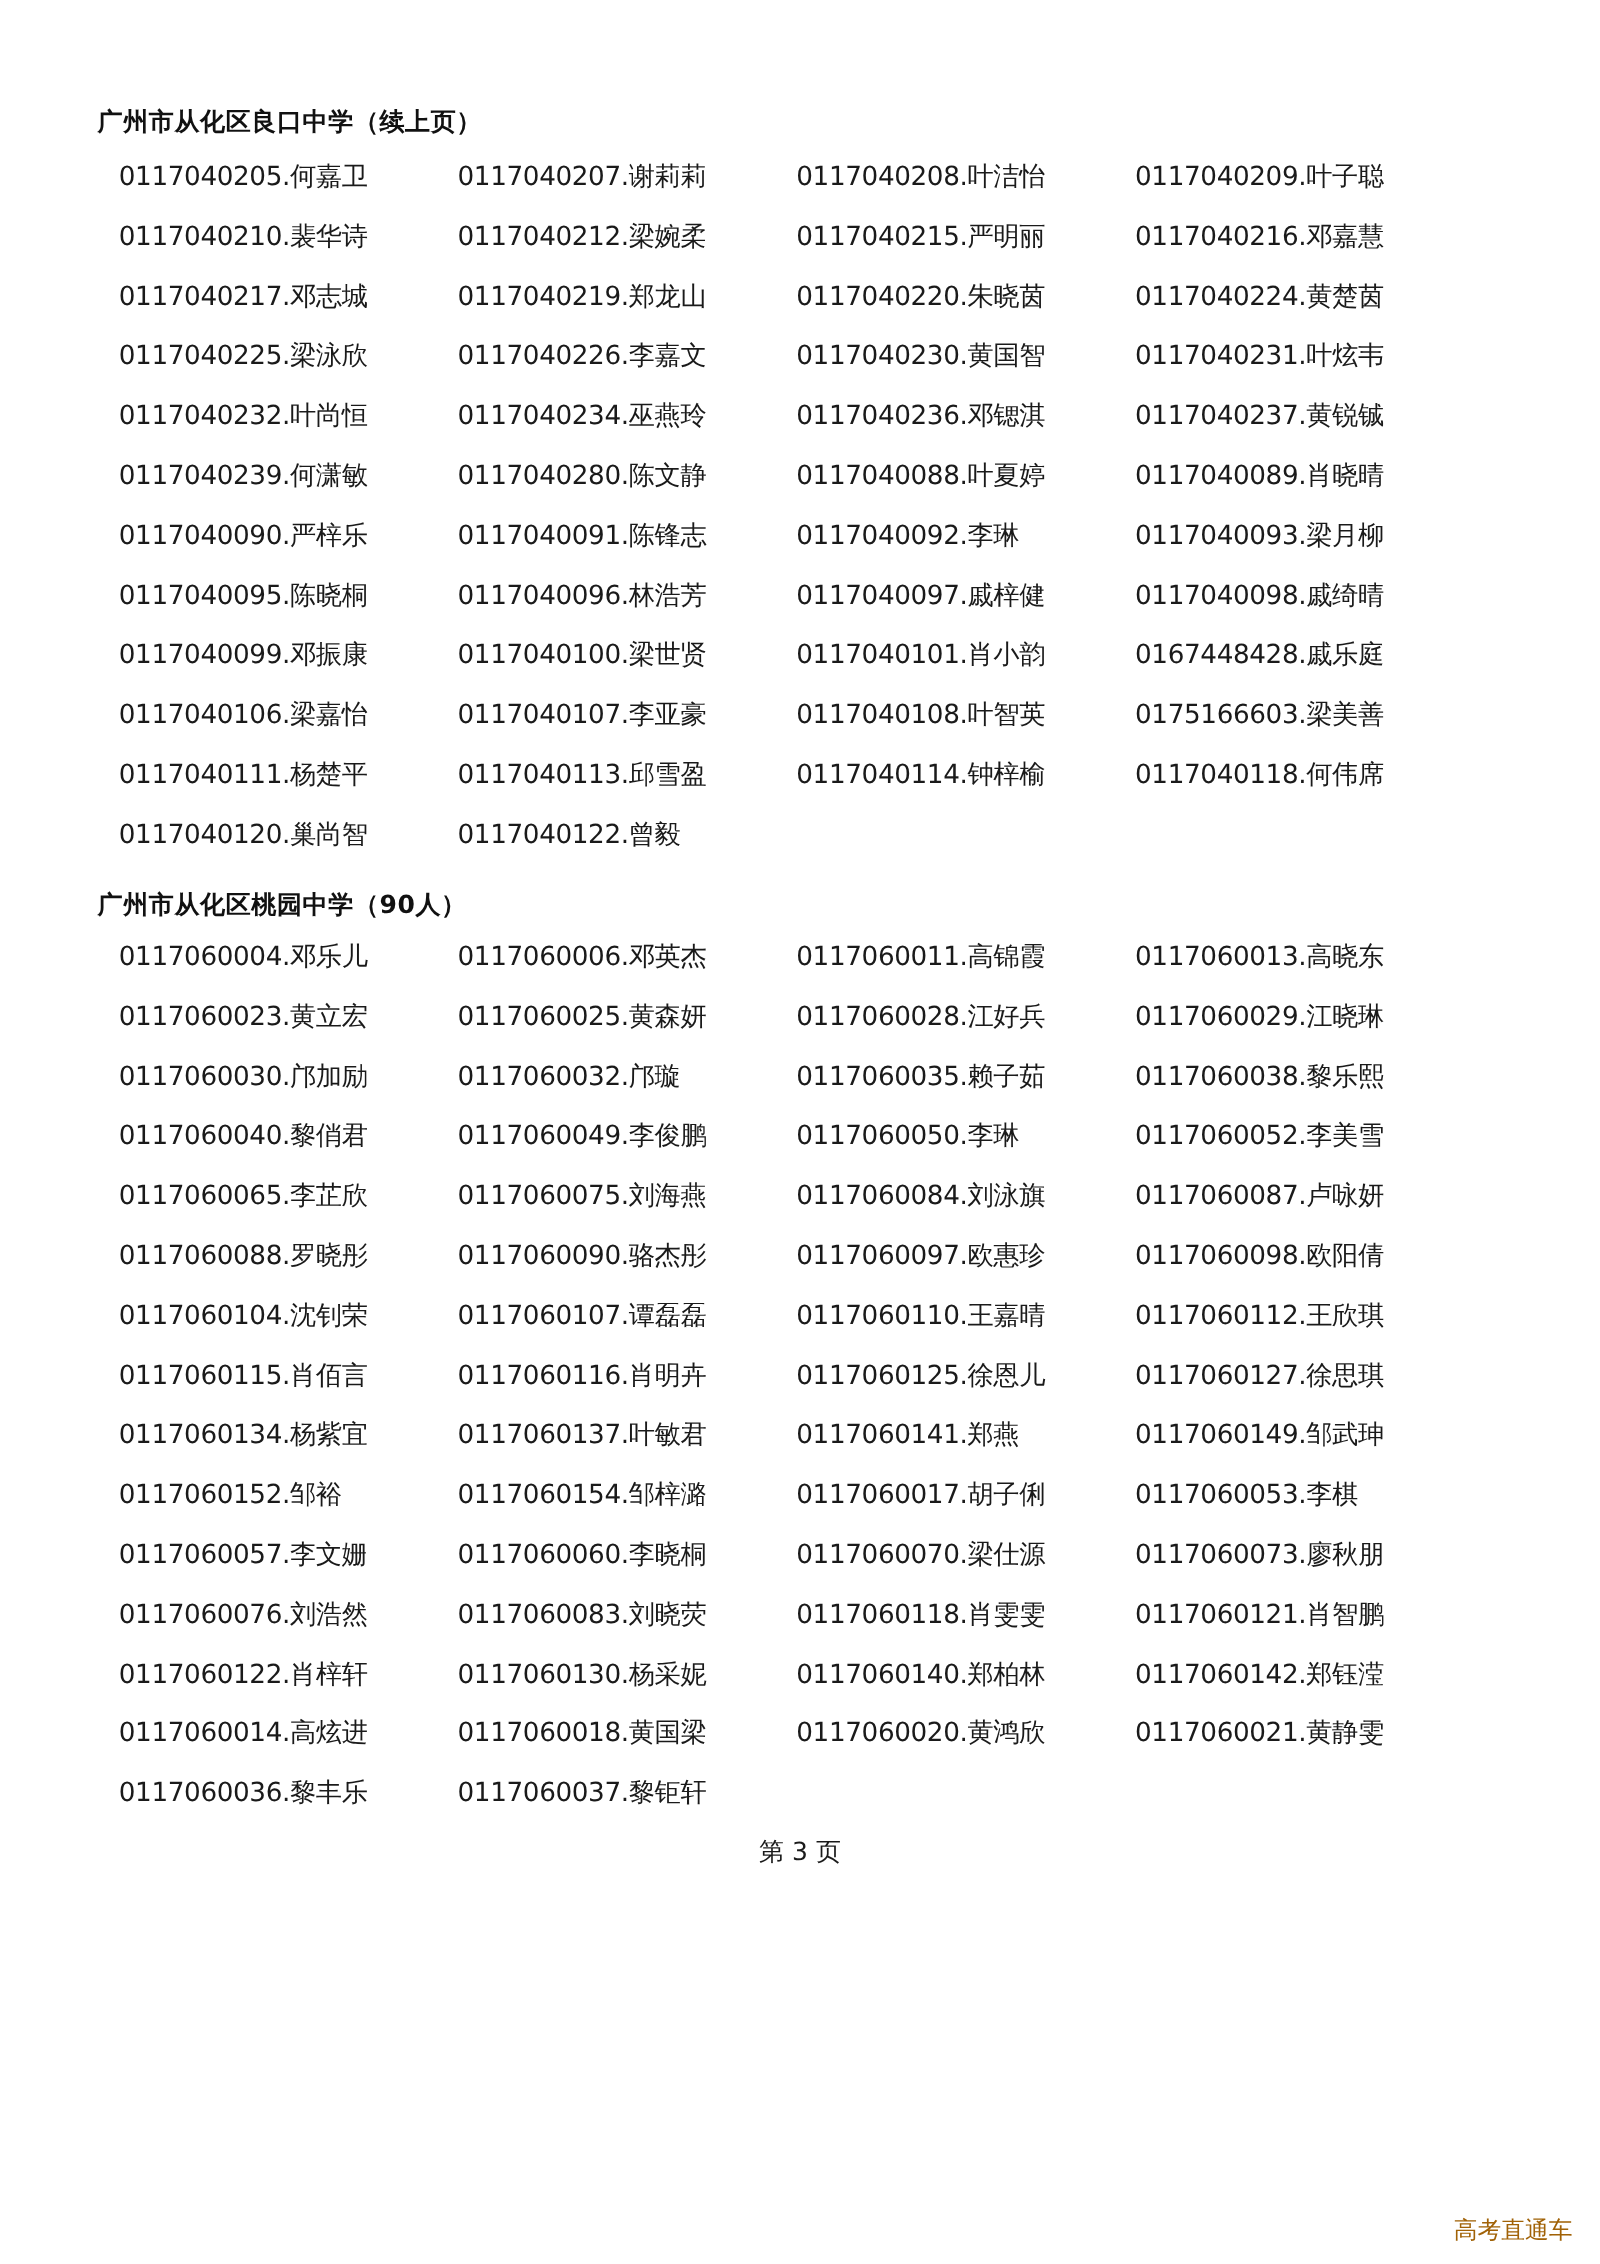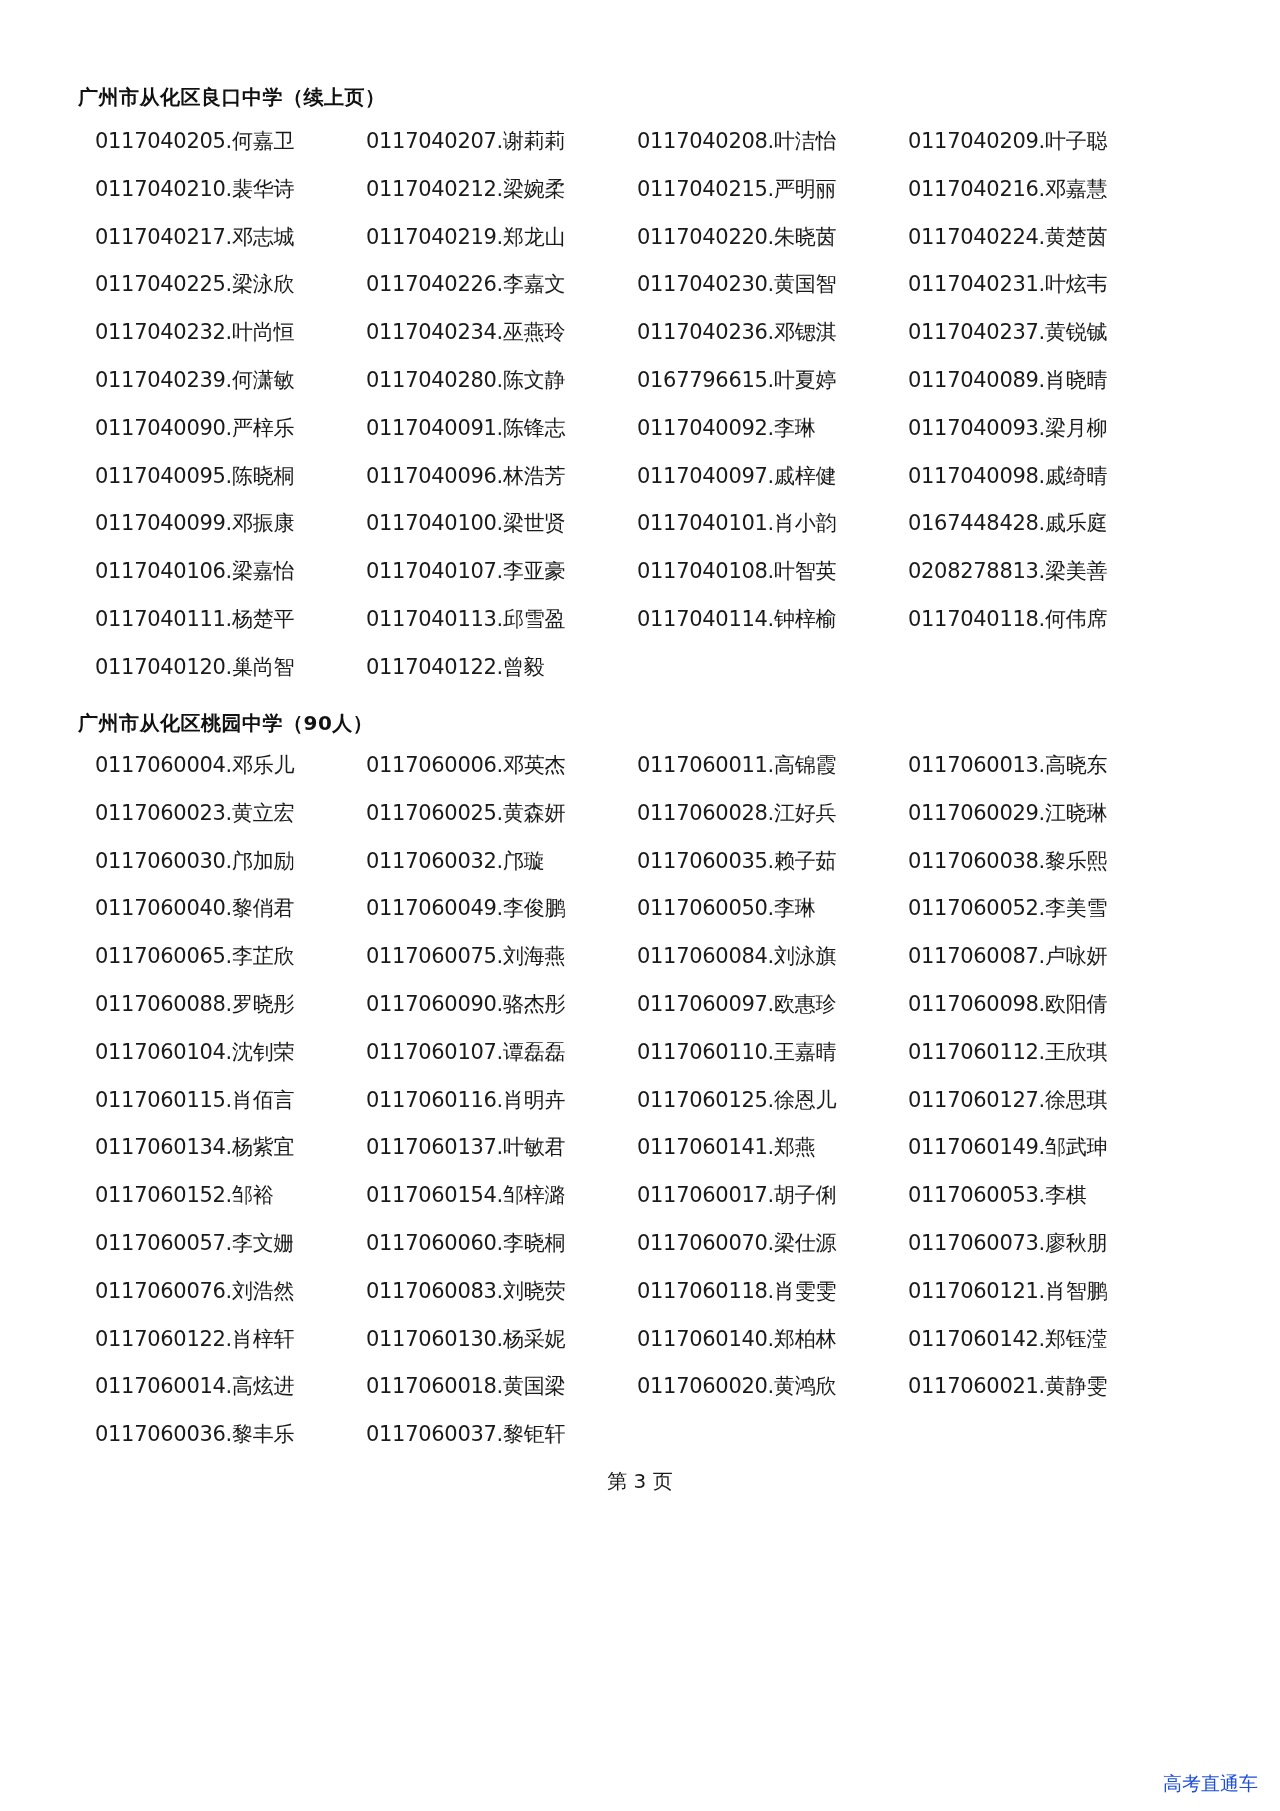--- a/index.html
+++ b/index.html
@@ -21,21 +21,21 @@
       grid-auto-rows: 47.8px;
       font-size: 21px;
     }
     .entry { white-space: nowrap; line-height: 26px; letter-spacing: -0.3px; }
     .page-number {
       position: absolute; top: 1468px; left: 0; width: 1280px; text-align: center;
       font-size: 20px;
     }
     .watermark {
       position: absolute; right: 22px; bottom: 14px;
-      font-size: 19px; color: #1d4ed8;
+      font-size: 19px; color: #a16207;
     }
   </style>
 </head>
 <body>
 
 <div class="page">
   <div class="section-title" style="top:84px;">广州市从化区良口中学（续上页）</div>
   <div class="grid" id="grid0" style="top:128px;">
       <div class="entry">0117040205.何嘉卫</div>
       <div class="entry">0117040207.谢莉莉</div>
@@ -52,38 +52,38 @@
       <div class="entry">0117040225.梁泳欣</div>
       <div class="entry">0117040226.李嘉文</div>
       <div class="entry">0117040230.黄国智</div>
       <div class="entry">0117040231.叶炫韦</div>
       <div class="entry">0117040232.叶尚恒</div>
       <div class="entry">0117040234.巫燕玲</div>
       <div class="entry">0117040236.邓锶淇</div>
       <div class="entry">0117040237.黄锐铖</div>
       <div class="entry">0117040239.何潇敏</div>
       <div class="entry">0117040280.陈文静</div>
-      <div class="entry">0167796615.叶夏婷</div>
+      <div class="entry">0117040088.叶夏婷</div>
       <div class="entry">0117040089.肖晓晴</div>
       <div class="entry">0117040090.严梓乐</div>
       <div class="entry">0117040091.陈锋志</div>
       <div class="entry">0117040092.李琳</div>
       <div class="entry">0117040093.梁月柳</div>
       <div class="entry">0117040095.陈晓桐</div>
       <div class="entry">0117040096.林浩芳</div>
       <div class="entry">0117040097.戚梓健</div>
       <div class="entry">0117040098.戚绮晴</div>
       <div class="entry">0117040099.邓振康</div>
       <div class="entry">0117040100.梁世贤</div>
       <div class="entry">0117040101.肖小韵</div>
       <div class="entry">0167448428.戚乐庭</div>
       <div class="entry">0117040106.梁嘉怡</div>
       <div class="entry">0117040107.李亚豪</div>
       <div class="entry">0117040108.叶智英</div>
-      <div class="entry">0208278813.梁美善</div>
+      <div class="entry">0175166603.梁美善</div>
       <div class="entry">0117040111.杨楚平</div>
       <div class="entry">0117040113.邱雪盈</div>
       <div class="entry">0117040114.钟梓榆</div>
       <div class="entry">0117040118.何伟席</div>
       <div class="entry">0117040120.巢尚智</div>
       <div class="entry">0117040122.曾毅</div>
     </div>
 
   <div class="section-title" style="top:710px;">广州市从化区桃园中学（90人）</div>
   <div class="grid" id="grid1" style="top:752px;">

